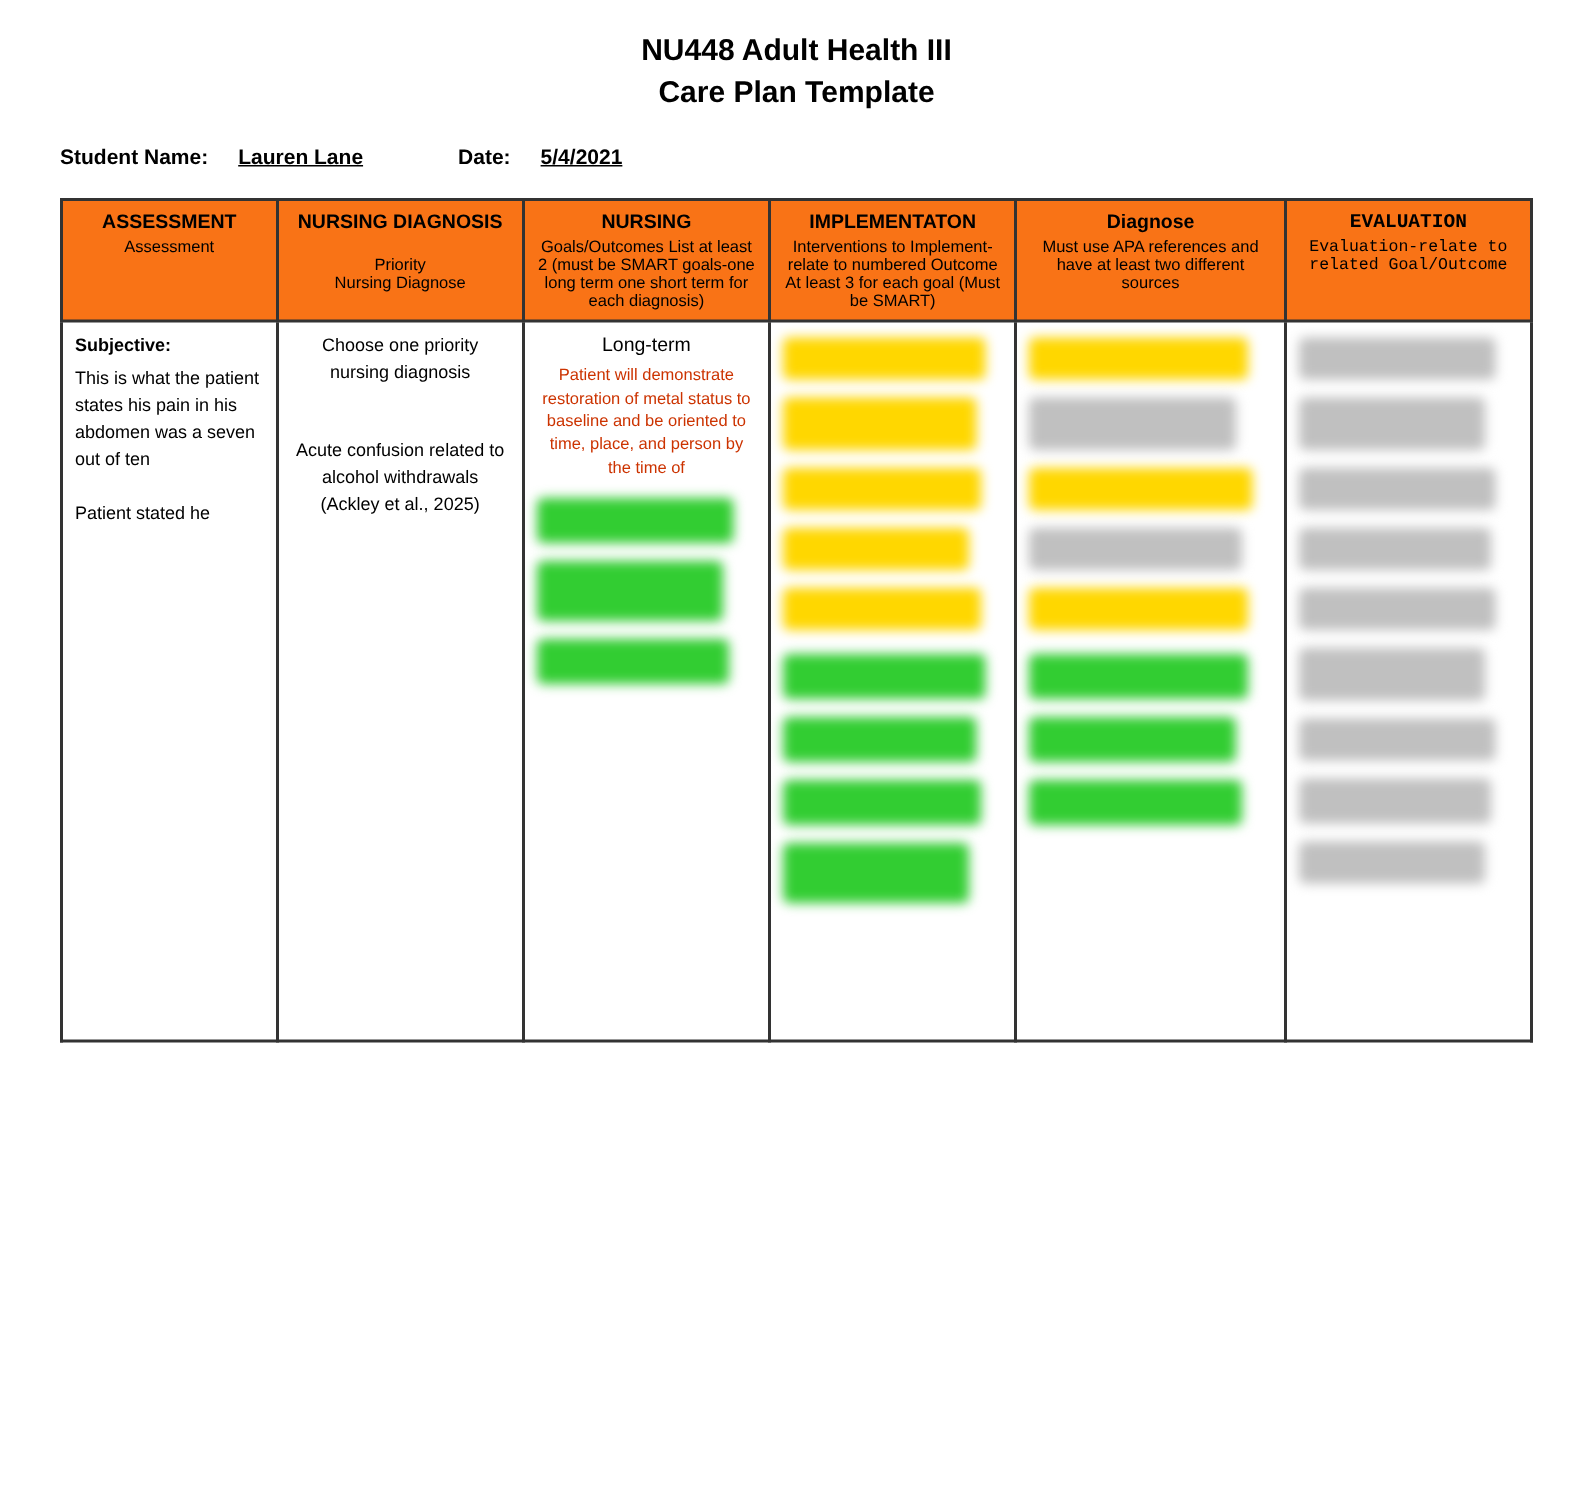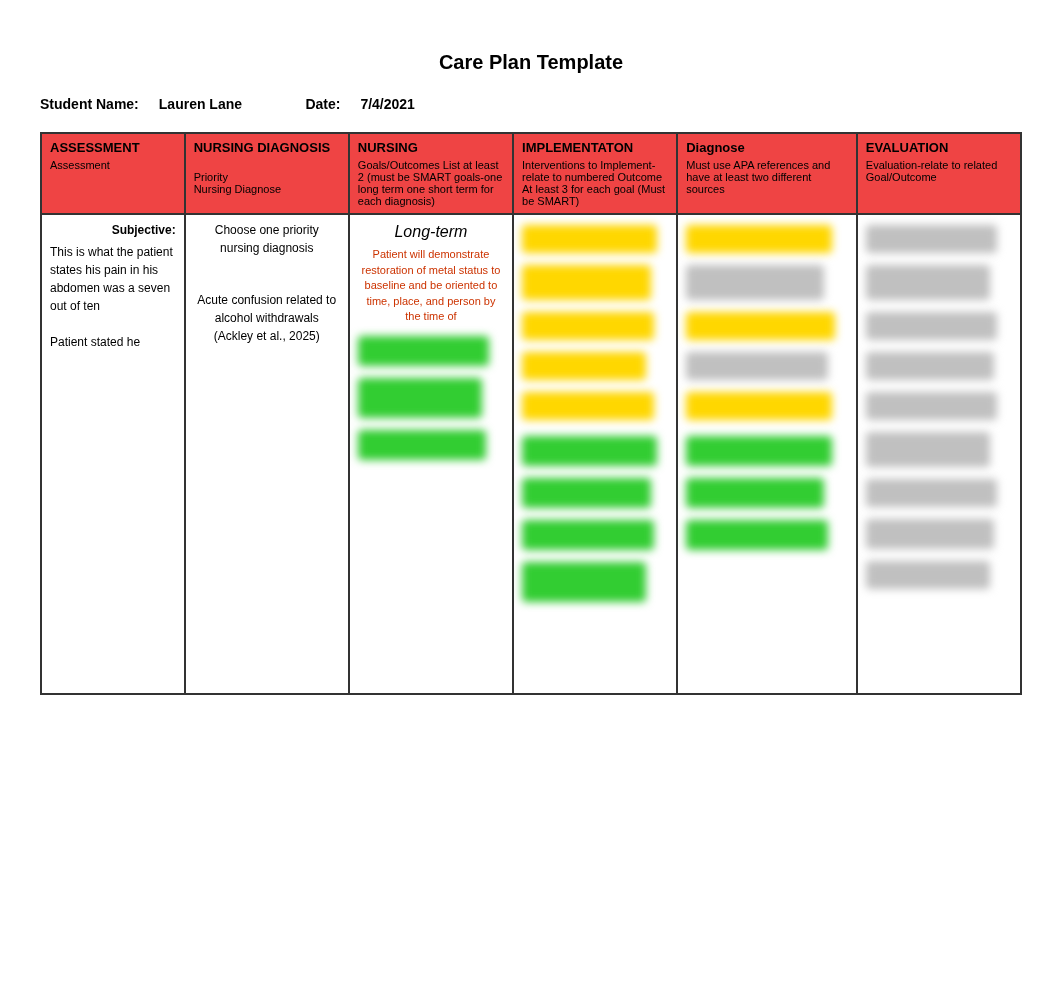--- a/index.html
+++ b/index.html
@@ -31,48 +31,49 @@
       font-size: 14px;
       margin-bottom: 20px;
       font-weight: bold;
     }
 
     .student-info span {
       display: inline;
     }
 
     .underline-val {
+      text-decoration: underline;
     }
 
     .care-plan-table {
       width: 100%;
       border-collapse: collapse;
       border: 2px solid #333;
       font-size: 12px;
     }
 
     .care-plan-table th, .care-plan-table td {
       border: 2px solid #333;
       vertical-align: top;
       padding: 6px 8px;
     }
 
     
     .header-row th {
-      text-align: left;
-      background: #ef4444;
+      text-align: center;
+      background: #f97316;
       font-weight: bold;
     }
 
     .header-row .col-assessment { width: 140px; }
     .header-row .col-nursing { width: 160px; }
     .header-row .col-planning { width: 160px; }
     .header-row .col-implementation { width: 160px; }
     .header-row .col-rationale { width: 175px; }
-    .header-row .col-evaluation { width: 160px; }
+    .header-row .col-evaluation { width: 160px; font-family: Liberation Mono, monospace; }
 
     .header-main {
       font-weight: bold;
       font-size: 13px;
     }
     .header-sub {
       font-weight: normal;
       font-size: 11px;
       margin-top: 4px;
     }
@@ -85,39 +86,37 @@
     }
 
     .assessment-cell {
       font-size: 12px;
       line-height: 1.5;
     }
     .assessment-cell .label {
       font-weight: bold;
       display: block;
       margin-bottom: 4px;
-      text-align: right;
     }
 
     .nursing-cell {
       font-size: 12px;
       line-height: 1.5;
       text-align: center;
     }
 
     .planning-cell {
       font-size: 11px;
       line-height: 1.4;
     }
 
     .long-term-label {
       text-align: center;
-      font-size: 16px;
+      font-size: 13px;
       margin-bottom: 4px;
-      font-style: italic;
     }
 
     .long-term-text {
       color: #cc3300;
       font-size: 11px;
       line-height: 1.4;
       text-align: center;
       margin-bottom: 8px;
     }
 
@@ -165,31 +164,31 @@
       gap: 4px;
     }
   </style>
 </head>
 <body>
 
 <div class="page">
 
   <div class="title-section">
     <h1>
-      <br>
+      <span>NU448 Adult Health III</span><br>
       <span>Care Plan Template</span>
     </h1>
   </div>
 
   <div class="student-info">
     <span>Student Name:</span>
     <span class="underline-val">Lauren Lane</span>
     &nbsp;&nbsp;&nbsp;&nbsp;&nbsp;&nbsp;
     <span>Date:</span>
-    <span class="underline-val">7/4/2021</span>
+    <span class="underline-val">5/4/2021</span>
   </div>
 
   <table class="care-plan-table">
     <thead>
       <tr class="header-row">
         <th class="col-assessment">
           <div class="header-main">ASSESSMENT</div>
           <div class="header-sub">Assessment</div>
         </th>
         <th class="col-nursing">

